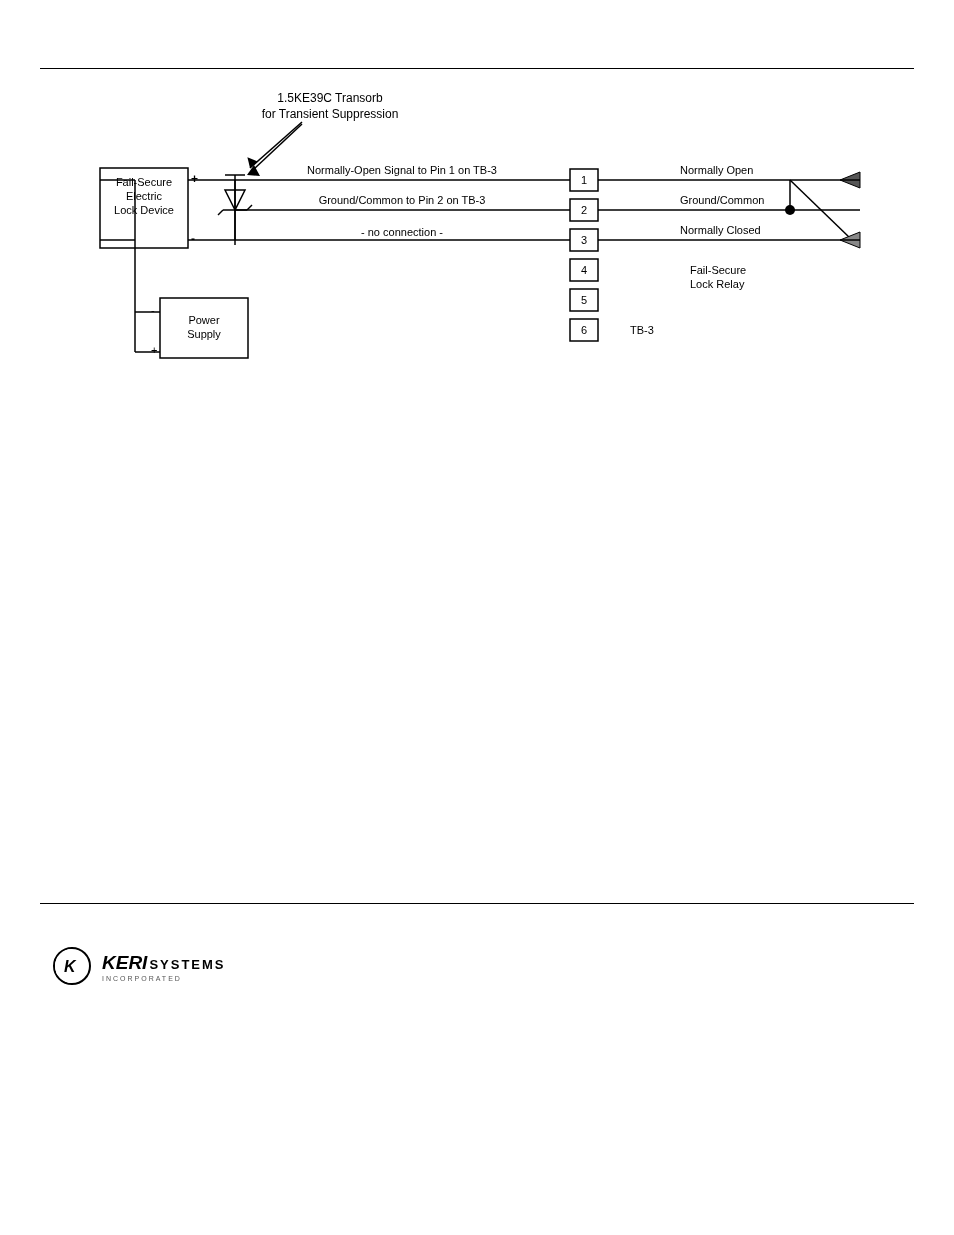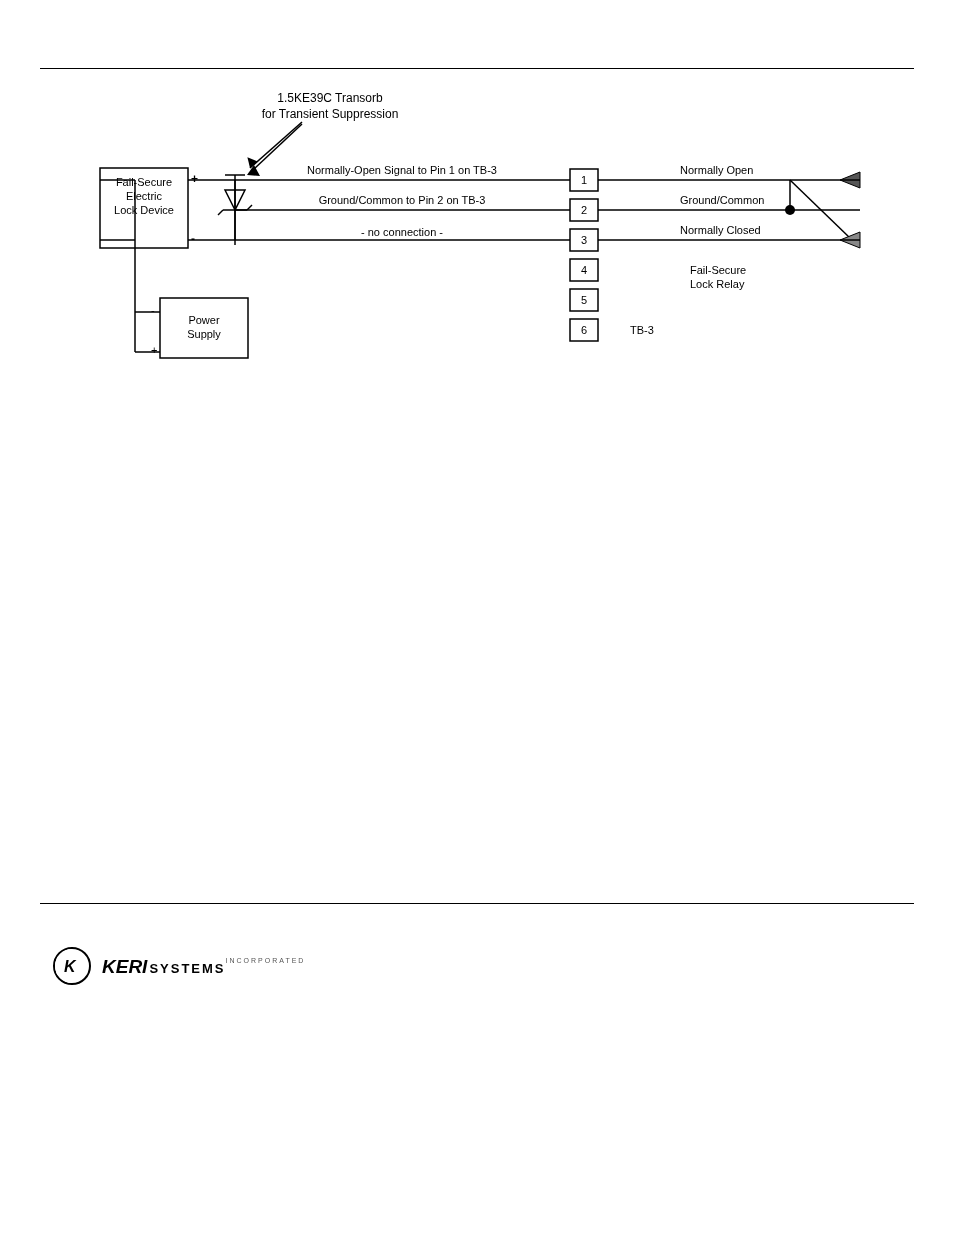--- a/index.html
+++ b/index.html
@@ -187,21 +187,21 @@
   <div class="footer">
     <div class="keri-logo">
 
       <svg width="50" height="45" viewBox="0 0 50 45">
         <ellipse cx="22" cy="22" rx="18" ry="18" fill="none" stroke="#000" stroke-width="2"></ellipse>
 
         <path d="M 22 8 A 14 14 0 1 0 22 36" fill="none" stroke="#fff" stroke-width="6"></path>
 
         <text x="14" y="28" font-size="16" font-weight="bold" font-style="italic" fill="#000">K</text>
       </svg>
-      <div style="display:flex; flex-direction:row; margin-left:2px;">
+      <div style="display:flex; flex-direction:column; margin-left:2px;">
         <div style="display:flex; align-items:baseline;">
           <span style="font-size:19px; font-weight:900; font-style:italic;">KERI</span>
           <span style="font-size:13px; font-weight:bold; letter-spacing:2px; margin-left:2px;">SYSTEMS</span>
         </div>
         <div style="font-size:7px; letter-spacing:2px; color:#555; margin-top:1px;">INCORPORATED</div>
       </div>
     </div>
   </div>
 
 </div>

